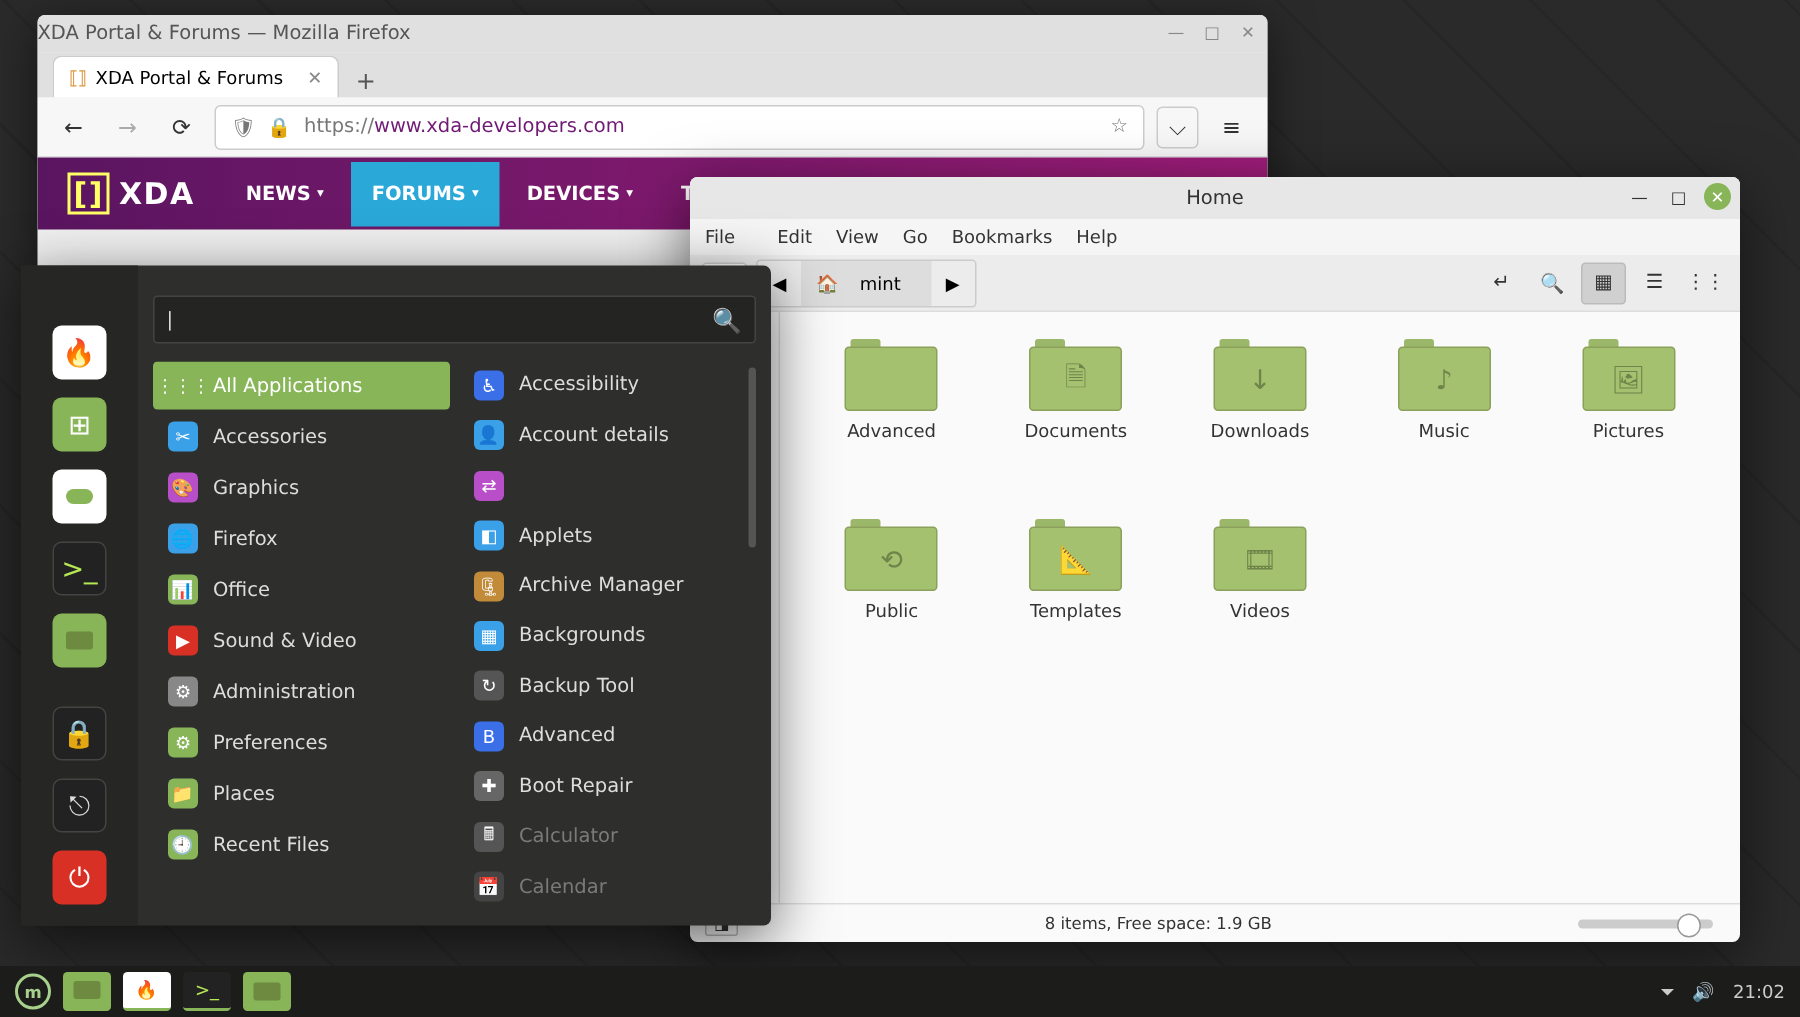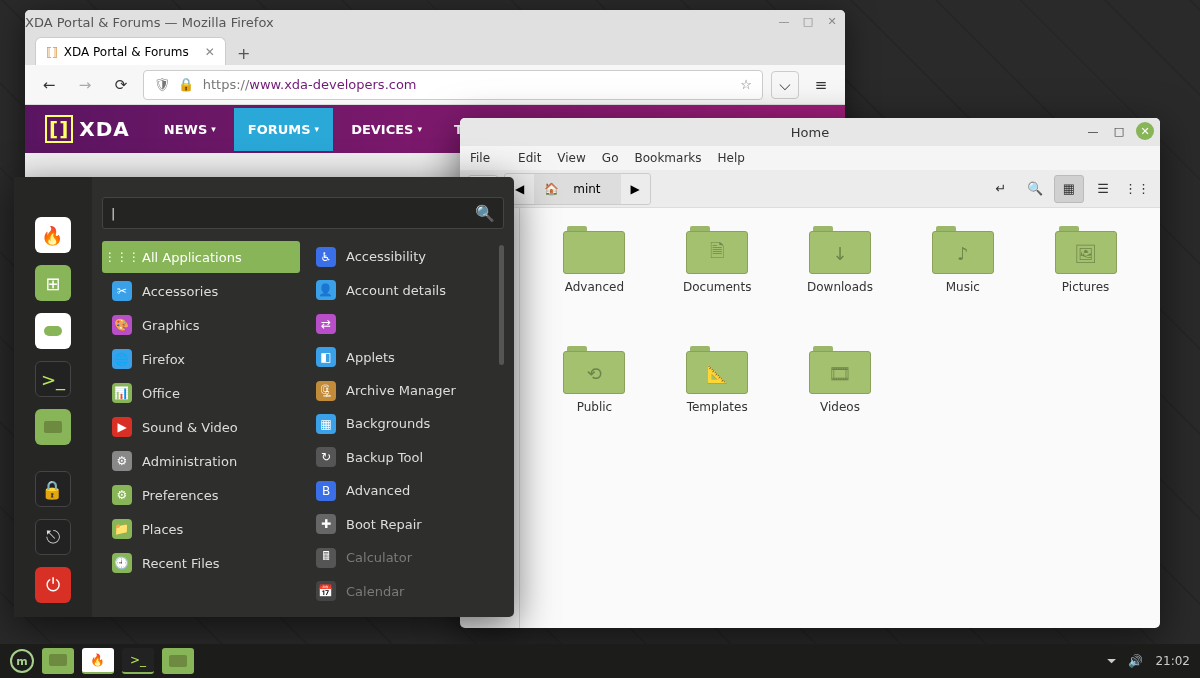--- a/index.html
+++ b/index.html
@@ -225,20 +225,25 @@
           <span>Templates</span>
         </div>
         <div class="folder">
           <div class="folder-icon">
             <div class="folder-glyph">🎞</div>
           </div>
           <span>Videos</span>
         </div>
       </div>
   </div>
+  <div class="nemo-status">
+    <span style="border:1px solid #bbb; padding:1px 5px; border-radius:2px">◨</span>
+    <span class="center">8 items, Free space: 1.9 GB</span>
+    <div class="zoom"></div>
+  </div>
 </div>
 
 <div class="menu">
   <div class="menu-side">
     <div class="mbtn ff">🔥</div>
     <div class="mbtn menug">⊞</div>
     <div class="mbtn sw">
         <span style="width:18px;height:10px;background:#87b558;border-radius:5px;display:block"></span>
       </div>
     <div class="mbtn term">&gt;_</div>

